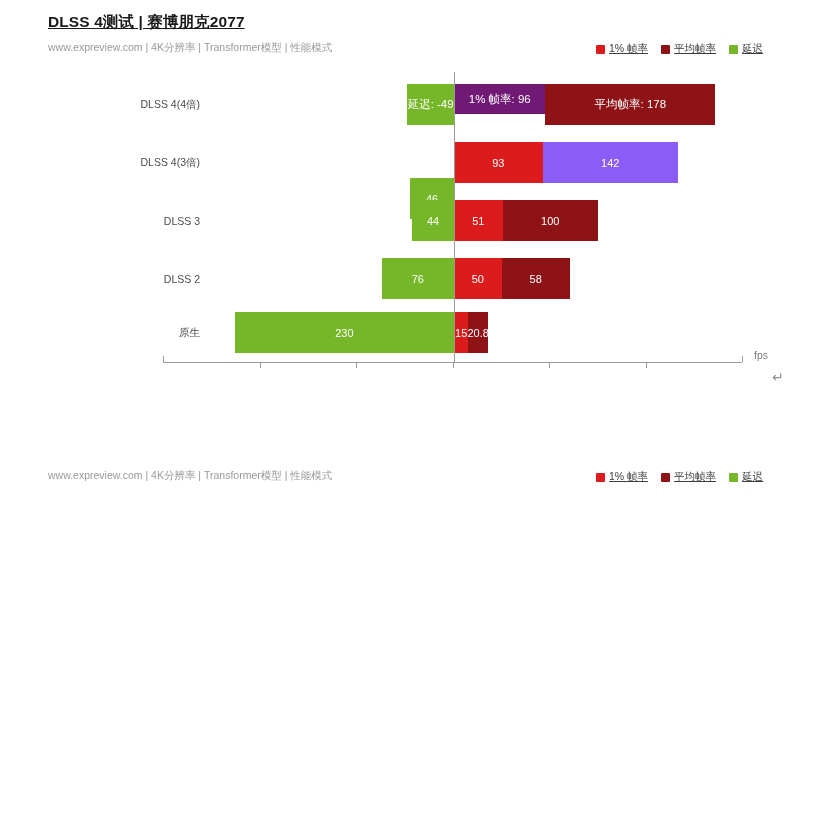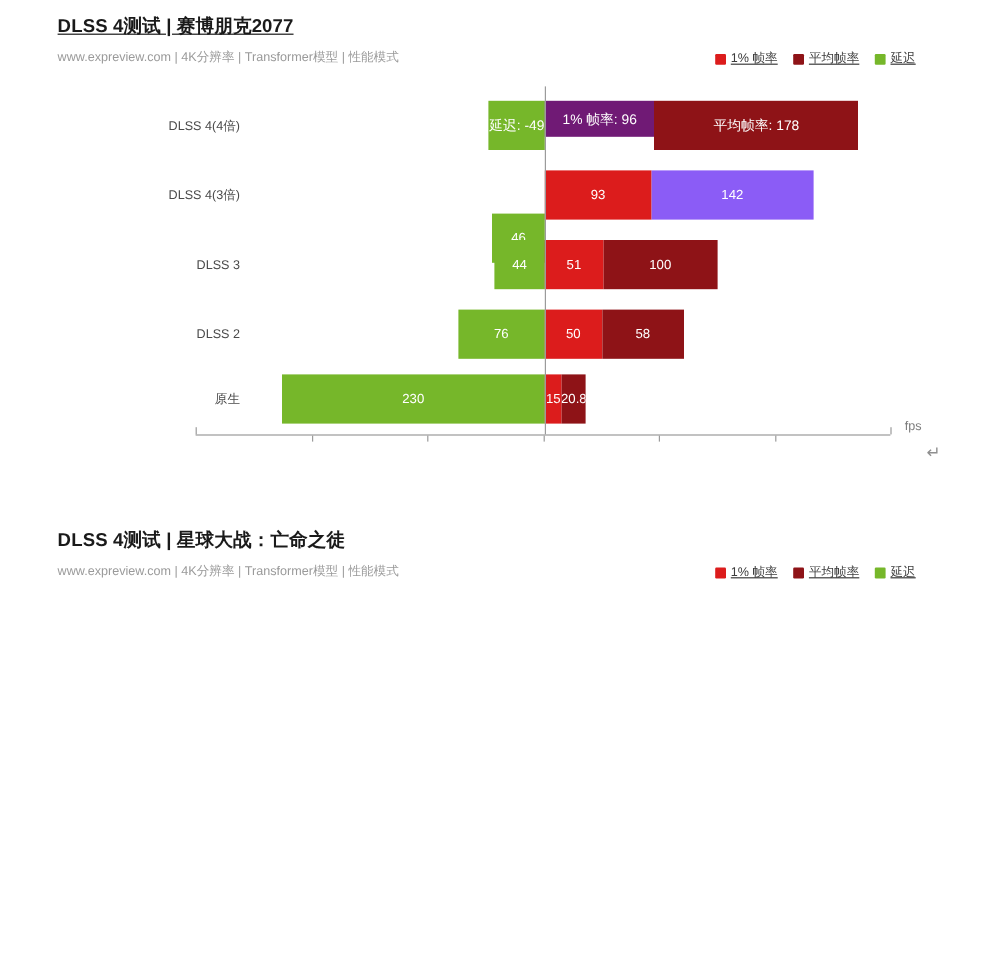--- a/index.html
+++ b/index.html
@@ -170,21 +170,20 @@
       <div class="axis-tick" style="left: 356px; top: 363px;"></div>
       <div class="axis-tick" style="left: 453px; top: 363px;"></div>
       <div class="axis-tick" style="left: 549px; top: 363px;"></div>
       <div class="axis-tick" style="left: 646px; top: 363px;"></div>
       <div class="axis-unit" style="left: 754px; top: 349px;">fps</div>
       <div class="enter-glyph" style="left: 772px; top: 370px;">↵</div>
     </div>
 </div>
 
 <div class="chart-block" id="chart-block-2">
-  <div class="chart-title" style="left:48px; top:15px;">DLSS 4测试 | 星球大战：亡命之徒</div>
   <div class="chart-subtitle" style="left:48px; top:44px;">www.expreview.com | 4K分辨率 | Transformer模型 | 性能模式</div>
 
   <div class="legend" style="left:596px; top:45px;">
     <span class="legend-item">
       <span class="legend-swatch" style="background:#dc1c1c"></span>
       <span>1% 帧率</span>
     </span>
     <span class="legend-item">
       <span class="legend-swatch" style="background:#8e1317"></span>
       <span>平均帧率</span>

